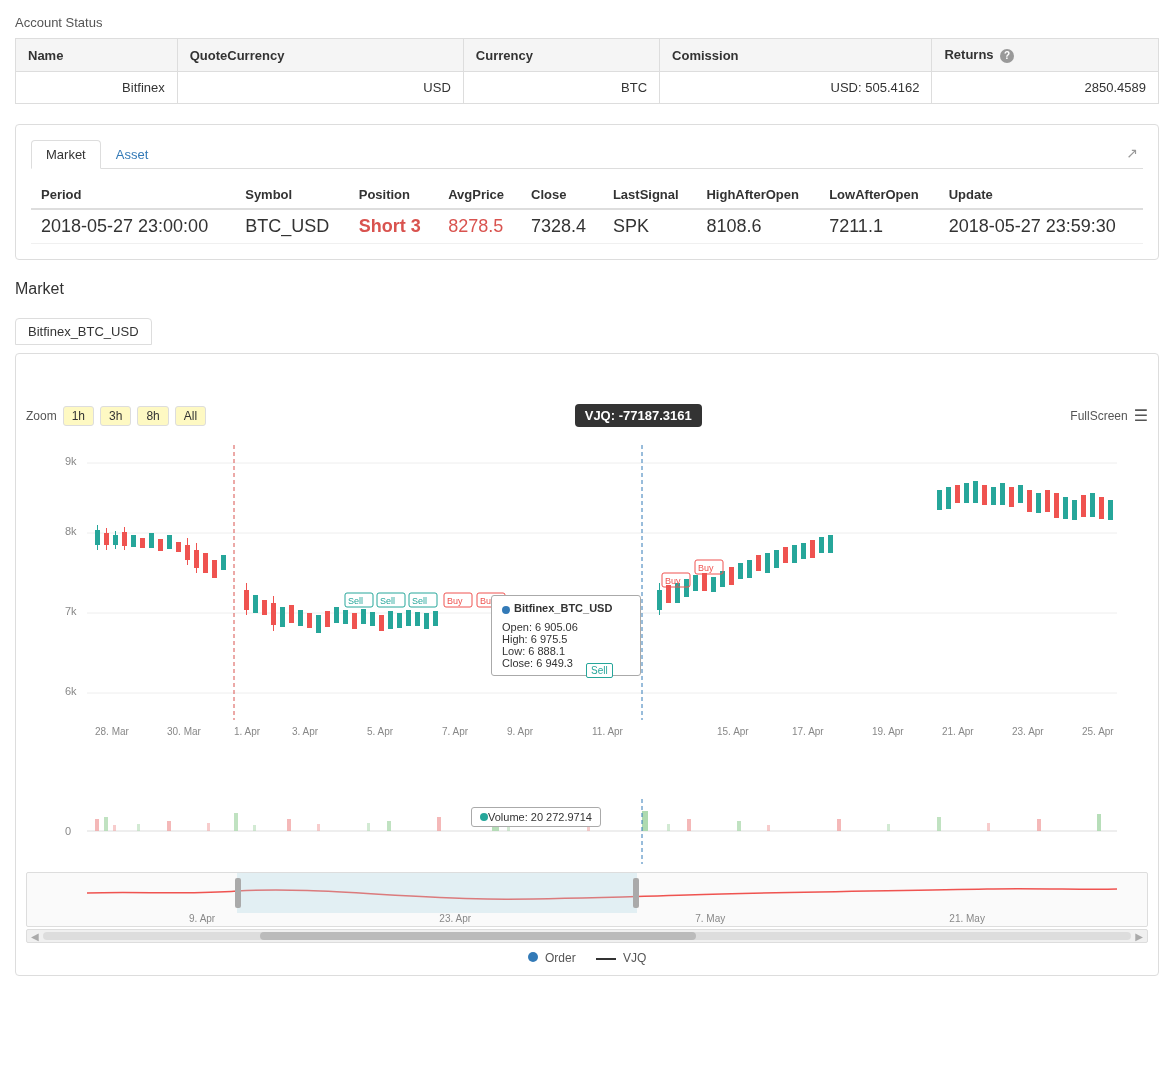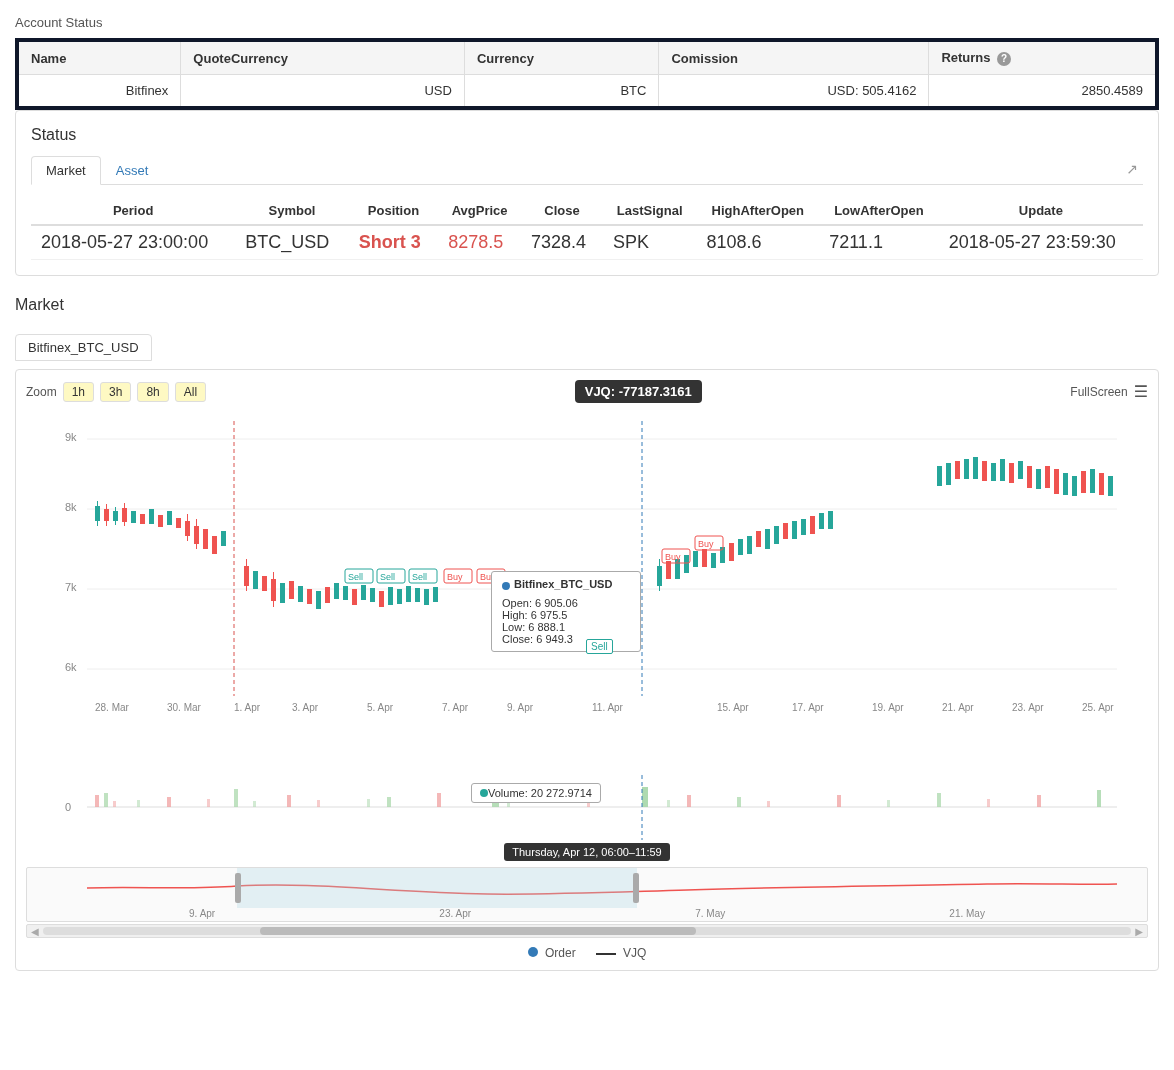--- a/index.html
+++ b/index.html
@@ -2,56 +2,56 @@
 <html><head>
   <meta charset="utf-8">
   <style>
     * { box-sizing: border-box; margin: 0; padding: 0; }
     body { font-family: Arial, sans-serif; font-size: 13px; background: #fff; color: #333; }
     
     .page-container { padding: 15px; max-width: 1174px; }
     
     
     .account-status-title { font-size: 13px; color: #555; margin-bottom: 8px; }
-    .account-table { width: 100%; border-collapse: collapse; border: 4px solid #0f172a; }
+    .account-table { width: 100%; border-collapse: collapse; border: 1px solid #0f172a; margin-bottom: 20px; }
     .account-table th { background: #f5f5f5; padding: 8px 12px; text-align: left; font-weight: bold; border: 1px solid #ddd; font-size: 13px; }
     .account-table td { padding: 8px 12px; border: 1px solid #ddd; font-size: 13px; text-align: right; }
     .help-icon { display: inline-block; width: 14px; height: 14px; border-radius: 50%; background: #999; color: #fff; text-align: center; font-size: 10px; line-height: 14px; margin-left: 3px; cursor: pointer; }
     
     
     .section-box { border: 1px solid #ddd; border-radius: 4px; margin-bottom: 20px; padding: 15px; }
     .section-title { font-size: 16px; font-weight: normal; color: #333; margin-bottom: 12px; }
     
     
     .tabs-container { position: relative; }
     .tabs { display: flex; border-bottom: 1px solid #ddd; margin-bottom: 12px; }
     .tab { padding: 6px 14px; cursor: pointer; border: 1px solid transparent; border-bottom: none; font-size: 13px; color: #333; border-radius: 4px 4px 0 0; }
     .tab.active { border: 1px solid #ddd; border-bottom: 1px solid #fff; margin-bottom: -1px; background: #fff; }
     .tab.asset-tab { color: #337ab7; }
     .expand-icon { position: absolute; right: 5px; top: 5px; cursor: pointer; color: #999; font-size: 14px; }
     
     
     .status-table { width: 100%; border-collapse: collapse; }
-    .status-table th { padding: 6px 10px; text-align: center; font-weight: bold; font-size: 13px; border-bottom: 2px solid #ddd; color: #333; }
+    .status-table th { padding: 6px 10px; text-align: left; font-weight: bold; font-size: 13px; border-bottom: 2px solid #ddd; color: #333; }
     .status-table td { padding: 6px 10px; font-size: 18px; border-bottom: 1px solid #f0f0f0; }
     .short-badge { color: #d9534f; font-weight: bold; }
     .avg-price-red { color: #d9534f; }
     .vjq-value { margin-top: 10px; font-size: 13px; color: #333; }
     
     
     .market-section { margin-bottom: 20px; }
     .market-title { font-size: 16px; font-weight: normal; color: #333; margin-bottom: 12px; padding: 0 0 8px; border-bottom: none; }
     
     
     .chart-tab-container { margin-bottom: 8px; }
     .chart-tab { display: inline-block; padding: 5px 12px; border: 1px solid #ddd; border-radius: 4px 4px 0 0; background: #fff; font-size: 13px; cursor: pointer; color: #333; }
     
     
     .chart-outer { border: 1px solid #ddd; border-radius: 4px; padding: 10px; }
-    .chart-controls { display: flex; align-items: center; justify-content: space-between; margin-bottom: 8px; }
+    .chart-controls { display: flex; align-items: center; justify-content: space-between; margin-bottom: 8px; margin-top: 40px; }
     .zoom-controls { display: flex; align-items: center; gap: 6px; }
     .zoom-label { font-size: 12px; color: #555; }
     .zoom-btn { padding: 2px 8px; border: 1px solid #ddd; border-radius: 3px; cursor: pointer; font-size: 12px; background: #fef9c3; color: #333; }
     .vjq-tooltip-box { background: #333; color: #fff; padding: 4px 10px; border-radius: 4px; font-size: 13px; font-weight: bold; }
     .fullscreen-area { display: flex; align-items: center; gap: 6px; }
     .fullscreen-btn { font-size: 12px; color: #555; cursor: pointer; }
     .menu-icon { font-size: 16px; color: #555; cursor: pointer; }
     
     
     .chart-svg-container { position: relative; width: 100%; }
@@ -90,21 +90,20 @@
           <td>USD</td>
           <td>BTC</td>
           <td>USD: 505.4162</td>
           <td>2850.4589</td>
         </tr>
       </tbody>
     </table>
   </div>
 
   <div class="section-box">
-    <div class="section-title">Status</div>
     <div class="tabs-container">
       <div class="tabs">
         <div class="tab active">Market</div>
         <div class="tab asset-tab">Asset</div>
       </div>
       <div class="expand-icon">↗</div>
       <table class="status-table">
         <thead>
           <tr>
             <th>Period</th>
@@ -370,23 +369,20 @@
           <line x1="605" y1="0" x2="605" y2="65" stroke="#337ab7" stroke-width="1" stroke-dasharray="4,3"></line>
         </svg>
 
         <div style="position:absolute; left:445px; top:8px; background:#fff; border:1px solid #aaa; padding:3px 8px; font-size:11px; border-radius:3px; display:flex; align-items:center; gap:0;">
           <span style="display:inline-block;width:8px;height:8px;border-radius:50%;background:#26a69a;"></span>
           <span>Volume: 20 272.9714</span>
         </div>
       </div>
 
 
-      <div style="text-align:center; margin-top:4px;">
-        <span style="background:#333; color:#fff; padding:3px 8px; border-radius:3px; font-size:11px;">Thursday, Apr 12, 06:00–11:59</span>
-      </div>
 
       <div style="margin-top:8px; border:1px solid #ddd; border-radius:2px; height:55px; position:relative; background:#fafafa; overflow:hidden;">
         <svg width="100%" height="40" viewBox="0 0 1100 40">
 
           <path d="M 50,20 C 100,18 150,22 200,18 C 280,14 350,24 450,26 C 500,27 550,25 650,22 C 750,19 850,18 950,16 C 1000,15 1050,17 1080,16" fill="none" stroke="#ef5350" stroke-width="1.5"></path>
 
           <rect x="200" y="0" width="400" height="40" fill="rgba(173,216,230,0.3)"></rect>
 
           <rect x="198" y="5" width="6" height="30" fill="#aaa" rx="2"></rect>
 

